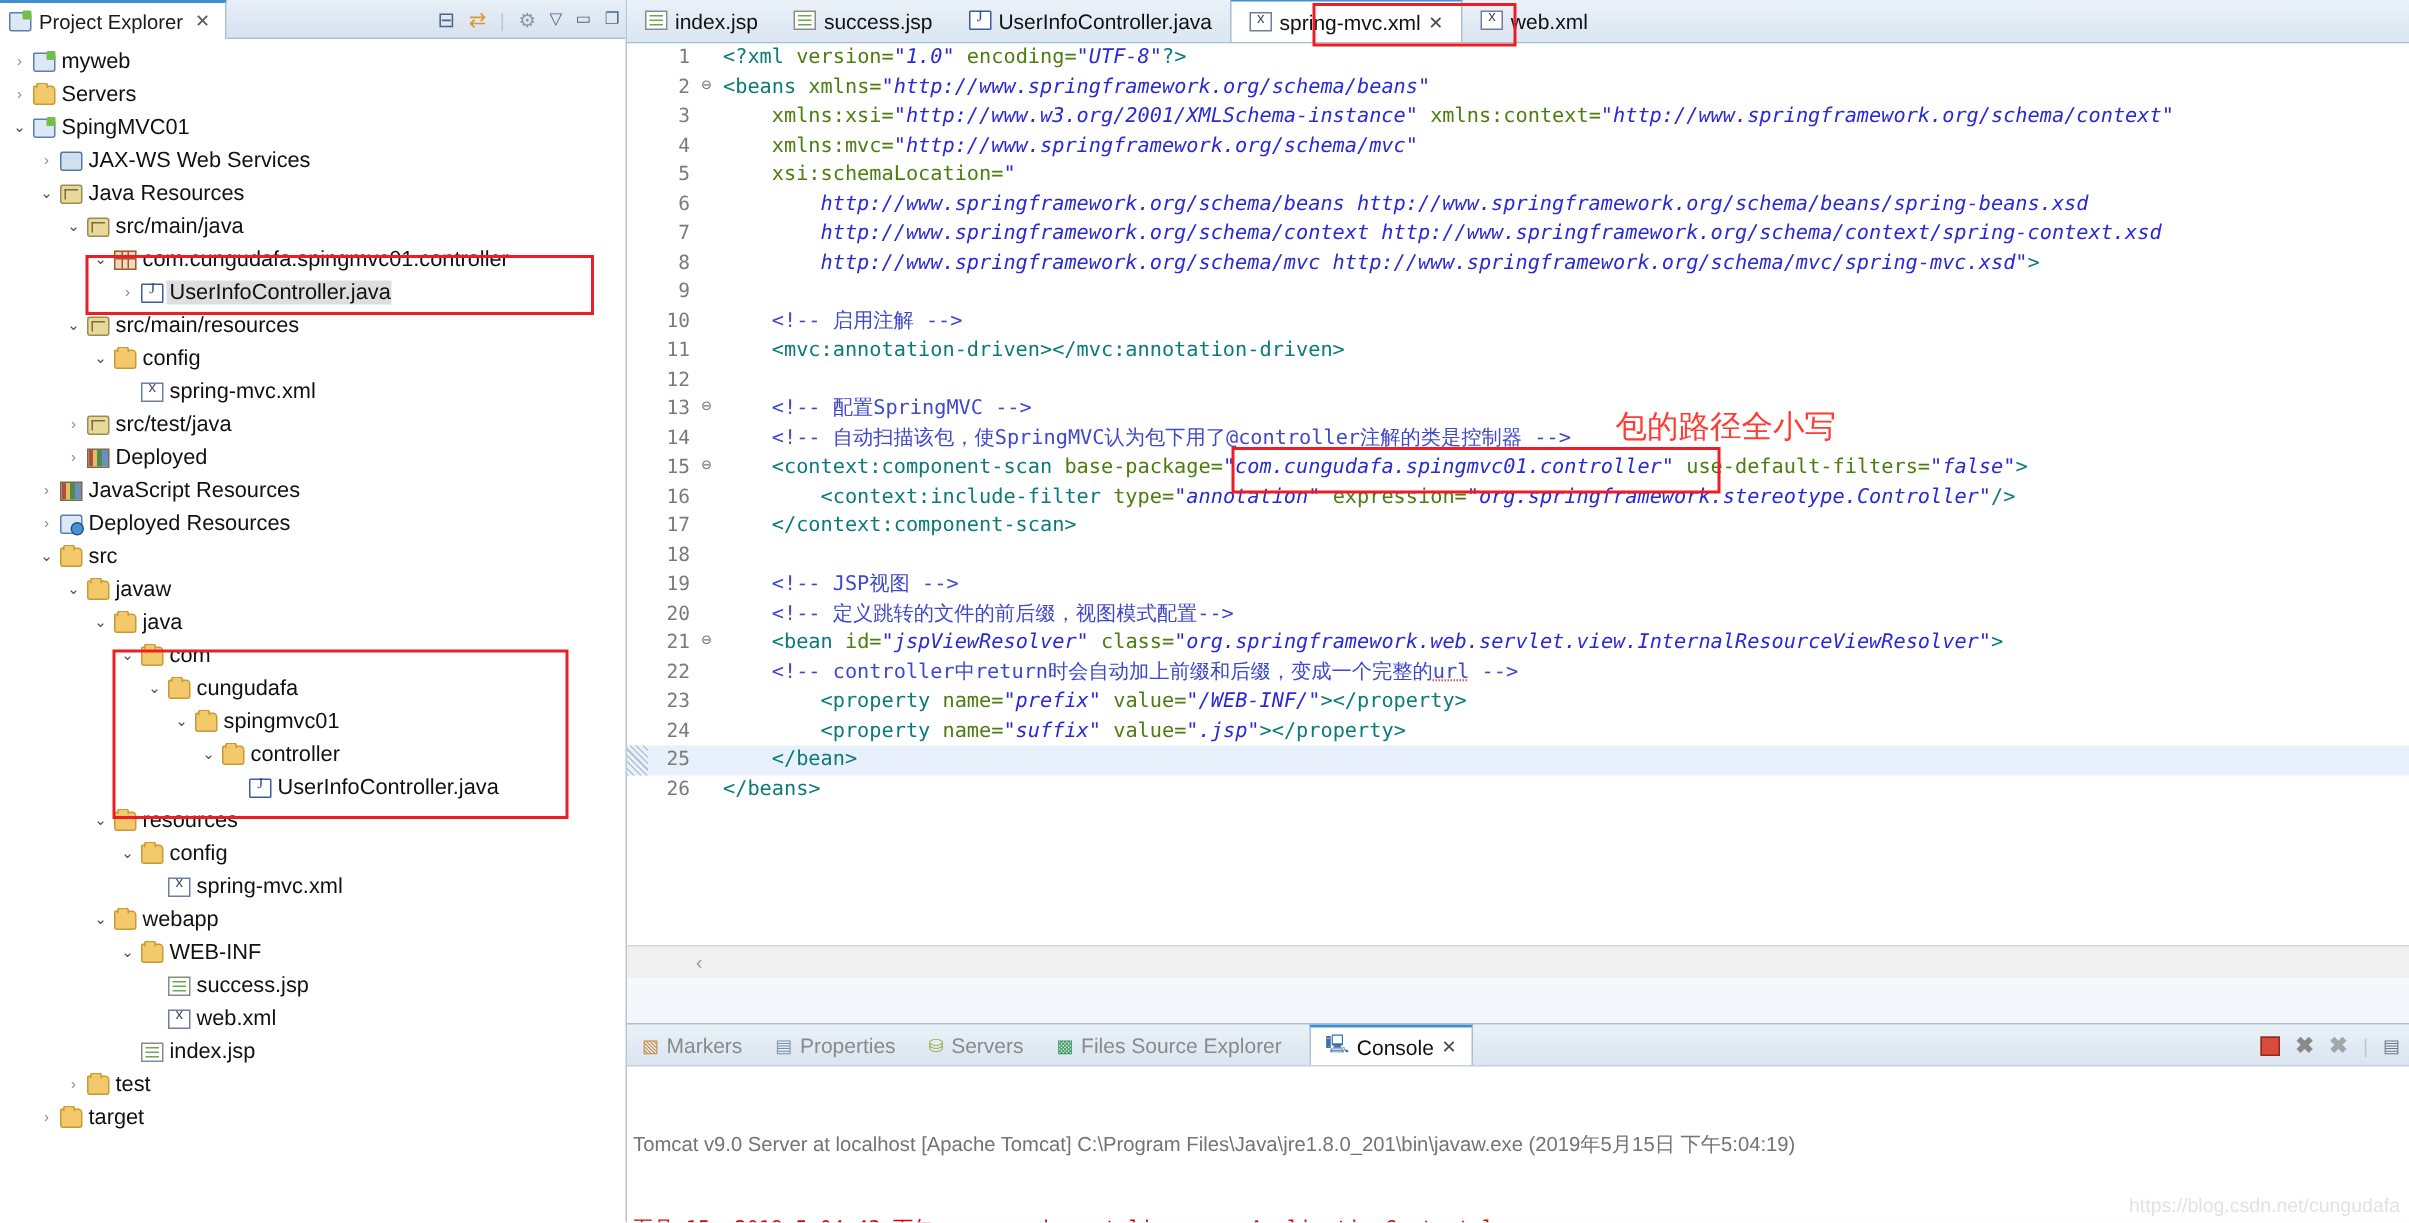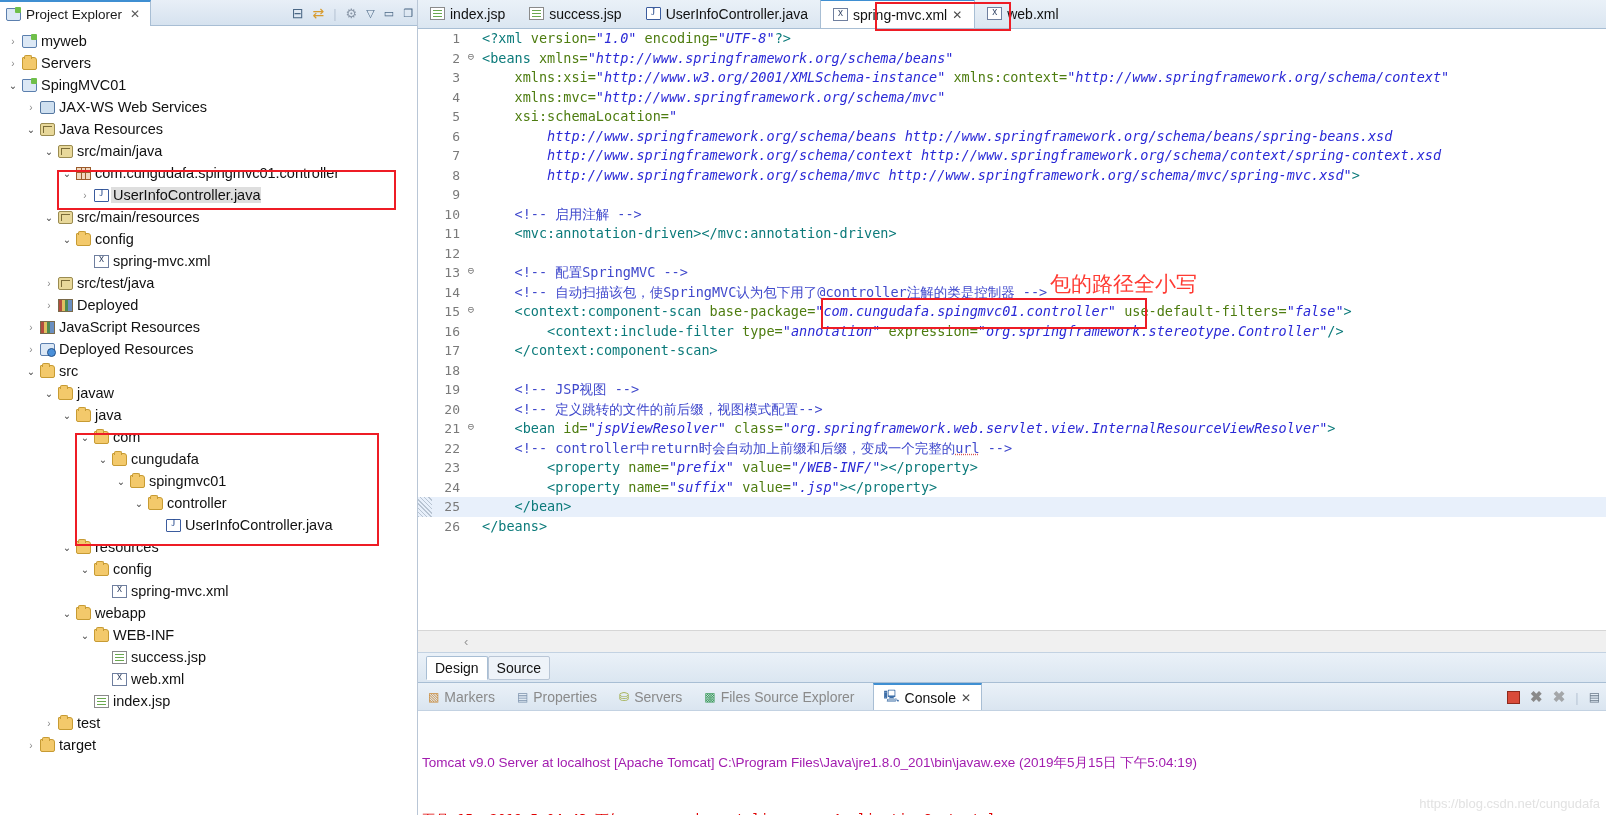--- a/index.html
+++ b/index.html
@@ -154,21 +154,21 @@
   .k   { color: #0b7a7a; }           
   .at  { color: #4d7c0f; }           
   .st  { color: #2a29d6; font-style: italic; }  
   .cm  { color: #3f48cc; }           
   .pi  { color: #0b7a7a; }
   .gt  { color: #0b7a7a; }
   .spell { text-decoration: underline; text-decoration-style: dotted; text-decoration-color:#d9534f; }
 
   .cn-note {
     position: absolute; color: #ff3b33; font-size: 21px;
-    font-family: "DejaVu Sans", sans-serif; white-space: nowrap;
+    font-family: "DejaVu Sans", sans-serif; white-space: nowrap; margin-left: 27px;
   }
 
   .hscroll-strip {
     position: absolute; left: 0; right: 0; bottom: 163px; height: 22px;
     background: #f0f0f0; border-top: 1px solid #d6d6d6;
     display: flex; align-items: center;
   }
   .hscroll-strip .lt { margin-left: 46px; color: #9a9a9a; font-size: 13px; }
 
   
@@ -212,21 +212,21 @@
 
   
   .console {
     position: absolute; left: 0; right: 0; bottom: 0; height: 105px;
     background: #ffffff; border-top: 1px solid #c3d2e2;
     padding: 4px 0 0 4px;
     font-family: "DejaVu Sans Mono","Liberation Mono", monospace;
     font-size: 13.5px; line-height: 19px;
     overflow: hidden; white-space: pre;
   }
-  .console .c-hdr { color: #a21caf; font-family: "Liberation Sans", sans-serif; font-size: 13.5px; }
+  .console .c-hdr { color: #737373; font-family: "Liberation Sans", sans-serif; font-size: 13.5px; }
   .console .c-err { color: #e00000; }
   .watermark {
     position: absolute; right: 6px; bottom: 2px;
     color: #e2e2e2; font-size: 13px;
     font-family: "Liberation Sans", sans-serif;
   }
 </style>
 </head>
 <body>
 
@@ -451,28 +451,20 @@
     <div class="code-area">
       <div class="code-inner" id="code-inner"><div class="cline"><div class="gutter">1</div><div class="ctext"><span class="pi">&lt;?xml </span><span class="at">version=</span><span class="st">"1.0"</span><span class="at"> encoding=</span><span class="st">"UTF-8"</span><span class="pi">?&gt;</span></div></div><div class="cline"><div class="gutter">2</div><div class="fold">⊖</div><div class="ctext"><span class="k">&lt;beans </span><span class="at">xmlns=</span><span class="st">"http://www.springframework.org/schema/beans"</span></div></div><div class="cline"><div class="gutter">3</div><div class="ctext">    <span class="at">xmlns:xsi=</span><span class="st">"http://www.w3.org/2001/XMLSchema-instance"</span> <span class="at">xmlns:context=</span><span class="st">"http://www.springframework.org/schema/context"</span></div></div><div class="cline"><div class="gutter">4</div><div class="ctext">    <span class="at">xmlns:mvc=</span><span class="st">"http://www.springframework.org/schema/mvc"</span></div></div><div class="cline"><div class="gutter">5</div><div class="ctext">    <span class="at">xsi:schemaLocation=</span><span class="st">"</span></div></div><div class="cline"><div class="gutter">6</div><div class="ctext">        <span class="st">http://www.springframework.org/schema/beans http://www.springframework.org/schema/beans/spring-beans.xsd</span></div></div><div class="cline"><div class="gutter">7</div><div class="ctext">        <span class="st">http://www.springframework.org/schema/context http://www.springframework.org/schema/context/spring-context.xsd</span></div></div><div class="cline"><div class="gutter">8</div><div class="ctext">        <span class="st">http://www.springframework.org/schema/mvc http://www.springframework.org/schema/mvc/spring-mvc.xsd"</span><span class="gt">&gt;</span></div></div><div class="cline"><div class="gutter">9</div><div class="ctext"></div></div><div class="cline"><div class="gutter">10</div><div class="ctext">    <span class="cm">&lt;!-- 启用注解 --&gt;</span></div></div><div class="cline"><div class="gutter">11</div><div class="ctext">    <span class="k">&lt;mvc:annotation-driven&gt;&lt;/mvc:annotation-driven&gt;</span></div></div><div class="cline"><div class="gutter">12</div><div class="ctext"></div></div><div class="cline"><div class="gutter">13</div><div class="fold">⊖</div><div class="ctext">    <span class="cm">&lt;!-- 配置SpringMVC --&gt;</span></div></div><div class="cline"><div class="gutter">14</div><div class="ctext">    <span class="cm">&lt;!-- 自动扫描该包，使SpringMVC认为包下用了@controller注解的类是控制器 --&gt;</span></div></div><div class="cline"><div class="gutter">15</div><div class="fold">⊖</div><div class="ctext">    <span class="k">&lt;context:component-scan </span><span class="at">base-package=</span><span class="st">"com.cungudafa.spingmvc01.controller"</span> <span class="at">use-default-filters=</span><span class="st">"false"</span><span class="gt">&gt;</span></div></div><div class="cline"><div class="gutter">16</div><div class="ctext">        <span class="k">&lt;context:include-filter </span><span class="at">type=</span><span class="st">"annotation"</span> <span class="at">expression=</span><span class="st">"org.springframework.stereotype.Controller"</span><span class="gt">/&gt;</span></div></div><div class="cline"><div class="gutter">17</div><div class="ctext">    <span class="k">&lt;/context:component-scan&gt;</span></div></div><div class="cline"><div class="gutter">18</div><div class="ctext"></div></div><div class="cline"><div class="gutter">19</div><div class="ctext">    <span class="cm">&lt;!-- JSP视图 --&gt;</span></div></div><div class="cline"><div class="gutter">20</div><div class="ctext">    <span class="cm">&lt;!-- 定义跳转的文件的前后缀，视图模式配置--&gt;</span></div></div><div class="cline"><div class="gutter">21</div><div class="fold">⊖</div><div class="ctext">    <span class="k">&lt;bean </span><span class="at">id=</span><span class="st">"jspViewResolver"</span> <span class="at">class=</span><span class="st">"org.springframework.web.servlet.view.InternalResourceViewResolver"</span><span class="gt">&gt;</span></div></div><div class="cline"><div class="gutter">22</div><div class="ctext">    <span class="cm">&lt;!-- controller中return时会自动加上前缀和后缀，变成一个完整的<span class="spell">url</span> --&gt;</span></div></div><div class="cline"><div class="gutter">23</div><div class="ctext">        <span class="k">&lt;property </span><span class="at">name=</span><span class="st">"prefix"</span> <span class="at">value=</span><span class="st">"/WEB-INF/"</span><span class="k">&gt;&lt;/property&gt;</span></div></div><div class="cline"><div class="gutter">24</div><div class="ctext">        <span class="k">&lt;property </span><span class="at">name=</span><span class="st">"suffix"</span> <span class="at">value=</span><span class="st">".jsp"</span><span class="k">&gt;&lt;/property&gt;</span></div></div><div class="cline cur"><div class="marker-col hatch"></div><div class="gutter">25</div><div class="ctext">    <span class="k">&lt;/bean&gt;</span></div></div><div class="cline"><div class="gutter">26</div><div class="ctext"><span class="k">&lt;/beans&gt;</span></div></div></div>
       <div class="cn-note" style="left:632px; top:241px;">包的路径全小写</div>
       <div class="hl-box" style="left:403px; top:269px; width:326px; height:31px;"></div>
     </div>
 
     <div class="hscroll-strip">
       <span class="lt">‹</span>
     </div>
 
-    <div class="ds-bar" id="ds-bar">
-        <div class="ds-tab active">
-          <span>Design</span>
-        </div>
-        <div class="ds-tab inactive">
-          <span>Source</span>
-        </div>
-      </div>
 
     <div class="view-tabbar" id="view-tabbar">
       <div class="con-tools">
         <span class="stop-sq"></span>
         <span class="xmark">✖</span>
         <span class="xmark" style="opacity:.7;">✖</span>
         <span style="color:#b9c6d6;">|</span>
         <span style="font-size:12px;color:#6a7a8a;">▤</span>
       </div>
     <div class="view-tab">

